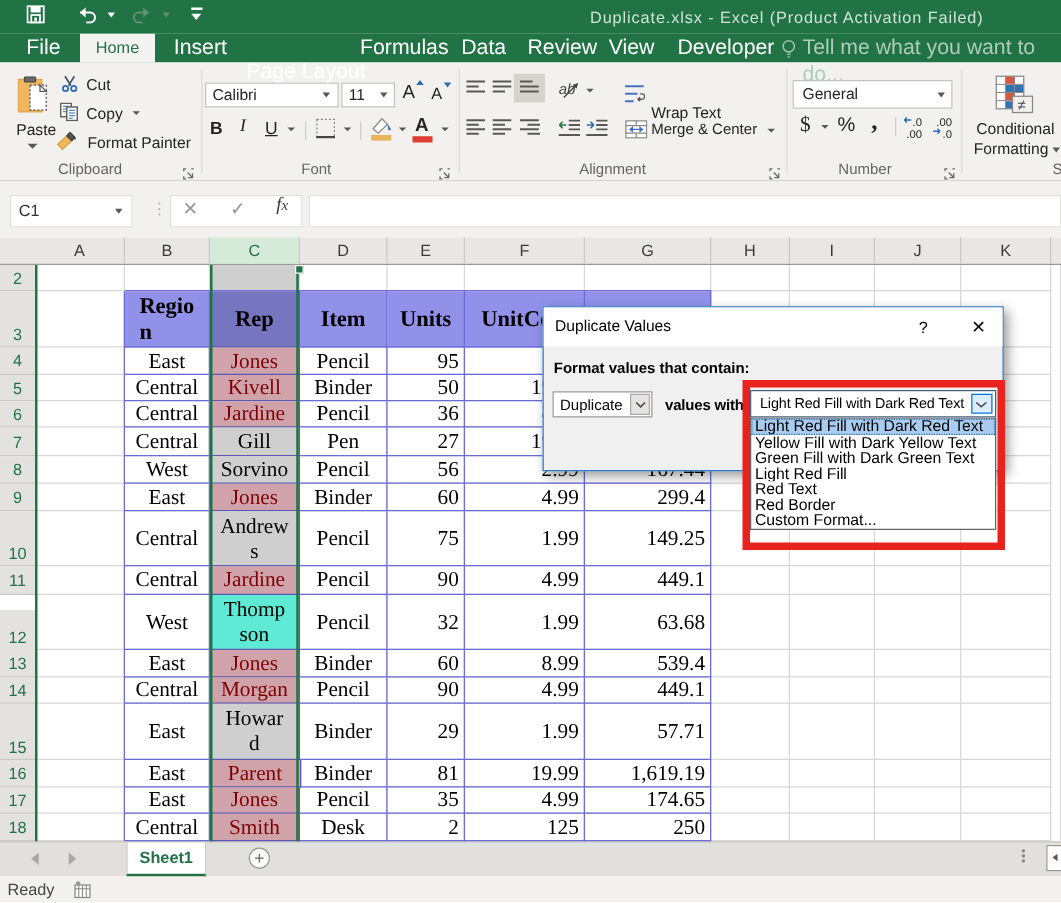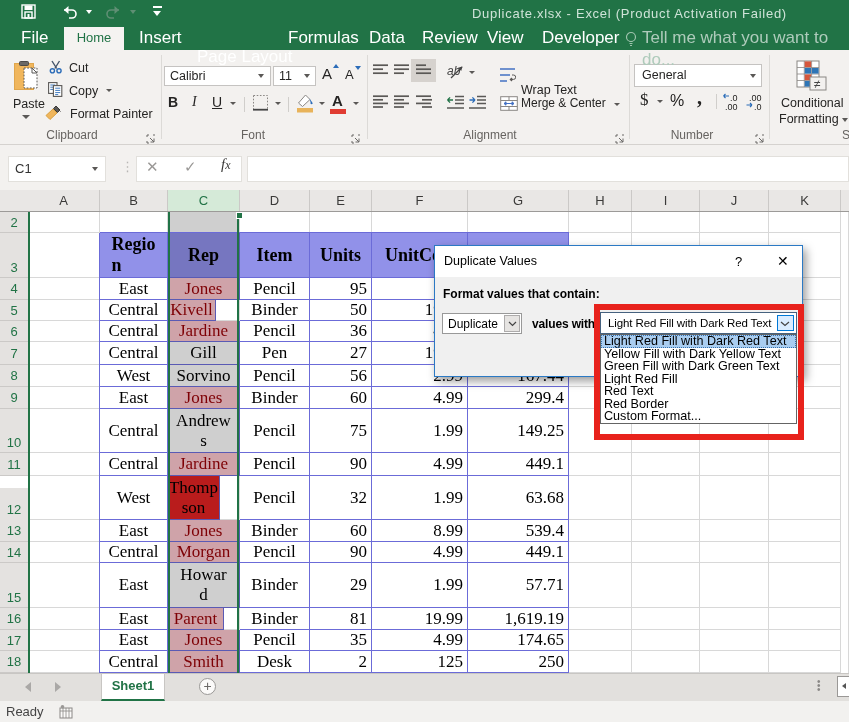--- a/index.html
+++ b/index.html
@@ -306,21 +306,21 @@
 <div class="cell" style="left:310px;top:233px;width:62px;height:45px;background:#9191e9;font-weight:bold;font-size:18px;">Units</div>
 <div class="cell" style="left:372px;top:233px;width:96px;height:45px;background:#9191e9;font-weight:bold;font-size:18px;">UnitCost</div>
 <div class="cell" style="left:468px;top:233px;width:101px;height:45px;background:#9191e9;font-weight:bold;font-size:18px;">Total</div>
 <div class="cell" style="left:100px;top:278px;width:68px;height:22px;">East</div>
 <div class="cell" style="left:168px;top:278px;width:72px;height:22px;background:#cfa3a9;color:#7e0005;border-right-color:#5a5ab4;border-bottom-color:#5a5ab4;">Jones</div>
 <div class="cell" style="left:240px;top:278px;width:70px;height:22px;">Pencil</div>
 <div class="cell" style="left:310px;top:278px;width:62px;height:22px;justify-content:flex-end;padding-right:4px;">95</div>
 <div class="cell" style="left:372px;top:278px;width:96px;height:22px;justify-content:flex-end;padding-right:4px;">1.99</div>
 <div class="cell" style="left:468px;top:278px;width:101px;height:22px;justify-content:flex-end;padding-right:4px;">189.05</div>
 <div class="cell" style="left:100px;top:300px;width:68px;height:21px;">Central</div>
-<div class="cell" style="left:168px;top:300px;width:48px;height:21px;background:#cfa3a9;color:#7e0005;border-right-color:#5a5ab4;border-bottom-color:#5a5ab4;">Kivell</div>
+<div class="cell" style="left:168px;top:300px;width:72px;height:21px;background:#cfa3a9;color:#7e0005;border-right-color:#5a5ab4;border-bottom-color:#5a5ab4;">Kivell</div>
 <div class="cell" style="left:240px;top:300px;width:70px;height:21px;">Binder</div>
 <div class="cell" style="left:310px;top:300px;width:62px;height:21px;justify-content:flex-end;padding-right:4px;">50</div>
 <div class="cell" style="left:372px;top:300px;width:96px;height:21px;justify-content:flex-end;padding-right:4px;">19.99</div>
 <div class="cell" style="left:468px;top:300px;width:101px;height:21px;justify-content:flex-end;padding-right:4px;">999.5</div>
 <div class="cell" style="left:100px;top:321px;width:68px;height:21px;">Central</div>
 <div class="cell" style="left:168px;top:321px;width:72px;height:21px;background:#cfa3a9;color:#7e0005;border-right-color:#5a5ab4;border-bottom-color:#5a5ab4;">Jardine</div>
 <div class="cell" style="left:240px;top:321px;width:70px;height:21px;">Pencil</div>
 <div class="cell" style="left:310px;top:321px;width:62px;height:21px;justify-content:flex-end;padding-right:4px;">36</div>
 <div class="cell" style="left:372px;top:321px;width:96px;height:21px;justify-content:flex-end;padding-right:4px;">4.99</div>
 <div class="cell" style="left:468px;top:321px;width:101px;height:21px;justify-content:flex-end;padding-right:4px;">179.64</div>
@@ -348,21 +348,21 @@
 <div class="cell" style="left:310px;top:409px;width:62px;height:44px;justify-content:flex-end;padding-right:4px;">75</div>
 <div class="cell" style="left:372px;top:409px;width:96px;height:44px;justify-content:flex-end;padding-right:4px;">1.99</div>
 <div class="cell" style="left:468px;top:409px;width:101px;height:44px;justify-content:flex-end;padding-right:4px;">149.25</div>
 <div class="cell" style="left:100px;top:453px;width:68px;height:23px;">Central</div>
 <div class="cell" style="left:168px;top:453px;width:72px;height:23px;background:#cfa3a9;color:#7e0005;border-right-color:#5a5ab4;border-bottom-color:#5a5ab4;">Jardine</div>
 <div class="cell" style="left:240px;top:453px;width:70px;height:23px;">Pencil</div>
 <div class="cell" style="left:310px;top:453px;width:62px;height:23px;justify-content:flex-end;padding-right:4px;">90</div>
 <div class="cell" style="left:372px;top:453px;width:96px;height:23px;justify-content:flex-end;padding-right:4px;">4.99</div>
 <div class="cell" style="left:468px;top:453px;width:101px;height:23px;justify-content:flex-end;padding-right:4px;">449.1</div>
 <div class="cell" style="left:100px;top:476px;width:68px;height:44px;">West</div>
-<div class="cell" style="left:168px;top:476px;width:52px;height:44px;background:#b91c1c;border-right-color:#5a5ab4;border-bottom-color:#5a5ab4;line-height:20px;text-align:center;">Thomp<br>son</div>
+<div class="cell" style="left:168px;top:476px;width:72px;height:44px;background:#5eead4;border-right-color:#5a5ab4;border-bottom-color:#5a5ab4;line-height:20px;text-align:center;">Thomp<br>son</div>
 <div class="cell" style="left:240px;top:476px;width:70px;height:44px;">Pencil</div>
 <div class="cell" style="left:310px;top:476px;width:62px;height:44px;justify-content:flex-end;padding-right:4px;">32</div>
 <div class="cell" style="left:372px;top:476px;width:96px;height:44px;justify-content:flex-end;padding-right:4px;">1.99</div>
 <div class="cell" style="left:468px;top:476px;width:101px;height:44px;justify-content:flex-end;padding-right:4px;">63.68</div>
 <div class="cell" style="left:100px;top:520px;width:68px;height:22px;">East</div>
 <div class="cell" style="left:168px;top:520px;width:72px;height:22px;background:#cfa3a9;color:#7e0005;border-right-color:#5a5ab4;border-bottom-color:#5a5ab4;">Jones</div>
 <div class="cell" style="left:240px;top:520px;width:70px;height:22px;">Binder</div>
 <div class="cell" style="left:310px;top:520px;width:62px;height:22px;justify-content:flex-end;padding-right:4px;">60</div>
 <div class="cell" style="left:372px;top:520px;width:96px;height:22px;justify-content:flex-end;padding-right:4px;">8.99</div>
 <div class="cell" style="left:468px;top:520px;width:101px;height:22px;justify-content:flex-end;padding-right:4px;">539.4</div>
@@ -372,21 +372,21 @@
 <div class="cell" style="left:310px;top:542px;width:62px;height:21px;justify-content:flex-end;padding-right:4px;">90</div>
 <div class="cell" style="left:372px;top:542px;width:96px;height:21px;justify-content:flex-end;padding-right:4px;">4.99</div>
 <div class="cell" style="left:468px;top:542px;width:101px;height:21px;justify-content:flex-end;padding-right:4px;">449.1</div>
 <div class="cell" style="left:100px;top:563px;width:68px;height:45px;">East</div>
 <div class="cell" style="left:168px;top:563px;width:72px;height:45px;background:#cfcfcf;border-right-color:#5a5ab4;border-bottom-color:#5a5ab4;line-height:20px;text-align:center;">Howar<br>d</div>
 <div class="cell" style="left:240px;top:563px;width:70px;height:45px;">Binder</div>
 <div class="cell" style="left:310px;top:563px;width:62px;height:45px;justify-content:flex-end;padding-right:4px;">29</div>
 <div class="cell" style="left:372px;top:563px;width:96px;height:45px;justify-content:flex-end;padding-right:4px;">1.99</div>
 <div class="cell" style="left:468px;top:563px;width:101px;height:45px;justify-content:flex-end;padding-right:4px;">57.71</div>
 <div class="cell" style="left:100px;top:608px;width:68px;height:22px;">East</div>
-<div class="cell" style="left:168px;top:608px;width:56px;height:22px;background:#cfa3a9;color:#7e0005;border-right-color:#5a5ab4;border-bottom-color:#5a5ab4;">Parent</div>
+<div class="cell" style="left:168px;top:608px;width:73px;height:22px;background:#cfa3a9;color:#7e0005;border-right-color:#5a5ab4;border-bottom-color:#5a5ab4;">Parent</div>
 <div class="cell" style="left:240px;top:608px;width:70px;height:22px;">Binder</div>
 <div class="cell" style="left:310px;top:608px;width:62px;height:22px;justify-content:flex-end;padding-right:4px;">81</div>
 <div class="cell" style="left:372px;top:608px;width:96px;height:22px;justify-content:flex-end;padding-right:4px;">19.99</div>
 <div class="cell" style="left:468px;top:608px;width:101px;height:22px;justify-content:flex-end;padding-right:4px;">1,619.19</div>
 <div class="cell" style="left:100px;top:630px;width:68px;height:21px;">East</div>
 <div class="cell" style="left:168px;top:630px;width:72px;height:21px;background:#cfa3a9;color:#7e0005;border-right-color:#5a5ab4;border-bottom-color:#5a5ab4;">Jones</div>
 <div class="cell" style="left:240px;top:630px;width:70px;height:21px;">Pencil</div>
 <div class="cell" style="left:310px;top:630px;width:62px;height:21px;justify-content:flex-end;padding-right:4px;">35</div>
 <div class="cell" style="left:372px;top:630px;width:96px;height:21px;justify-content:flex-end;padding-right:4px;">4.99</div>
 <div class="cell" style="left:468px;top:630px;width:101px;height:21px;justify-content:flex-end;padding-right:4px;">174.65</div>

